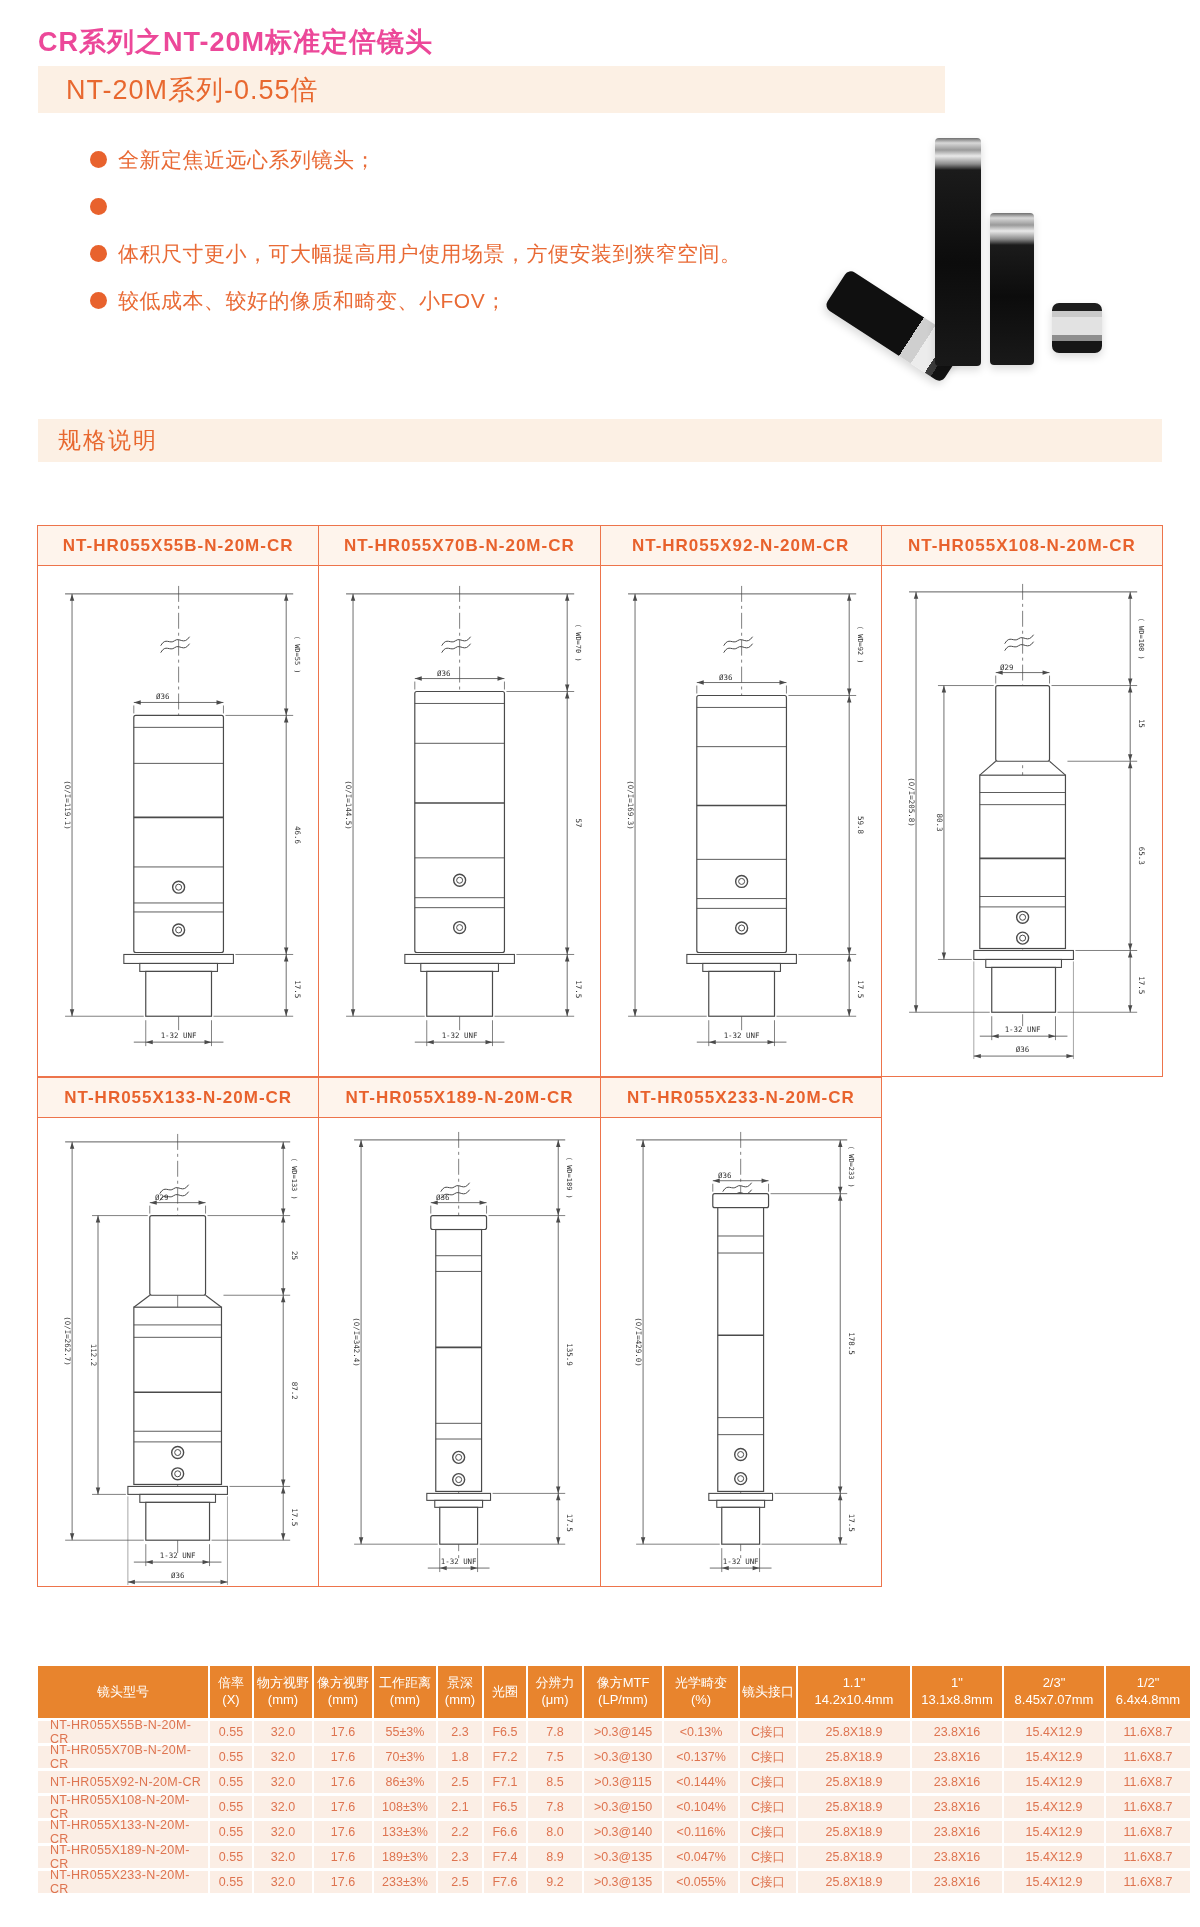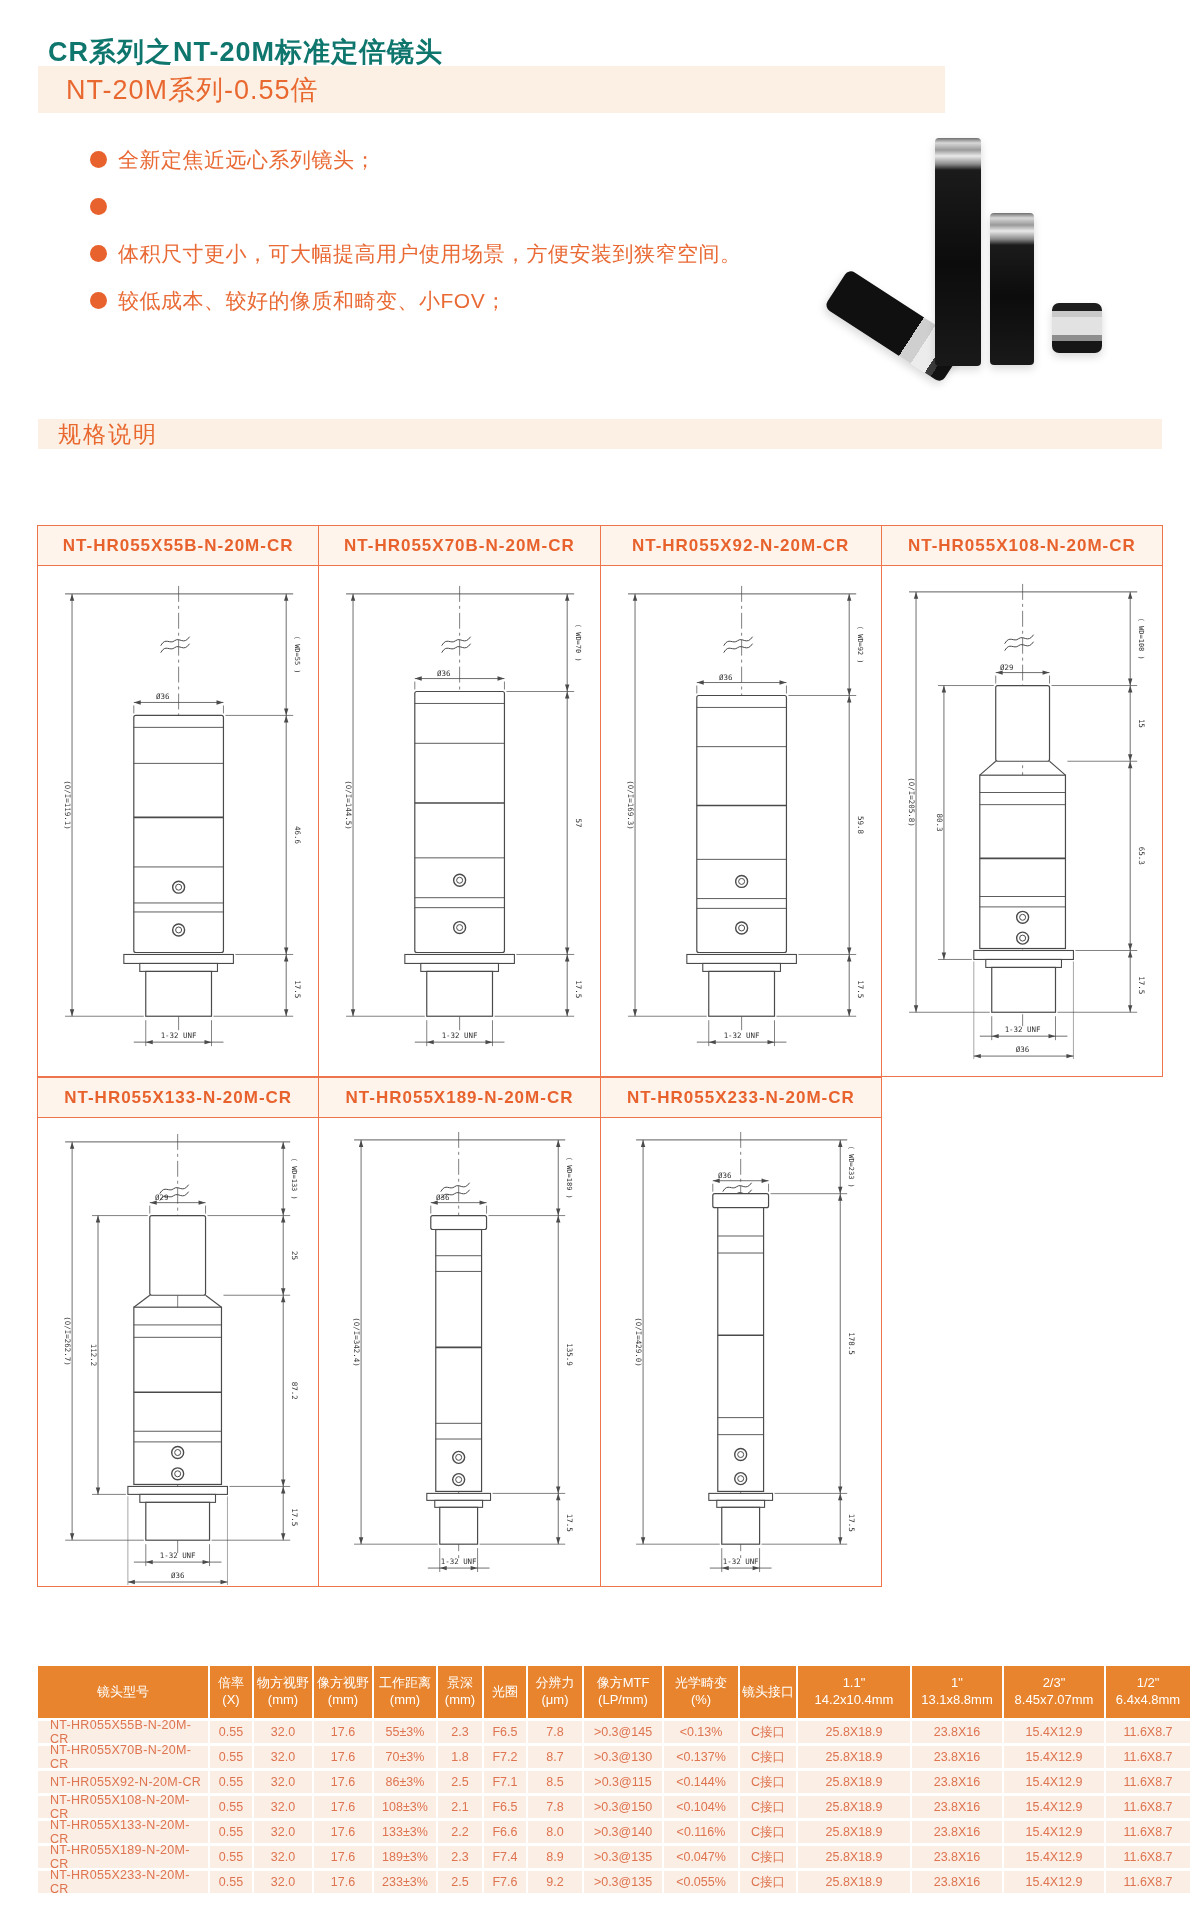--- a/index.html
+++ b/index.html
@@ -1,23 +1,23 @@
 <!DOCTYPE html>
 <html><head>
 <meta charset="utf-8">
 <style>
   html,body{margin:0;padding:0;background:#fff;}
   .page{position:relative;width:1200px;height:1927px;background:#fff;overflow:hidden;
         font-family:"Liberation Sans",sans-serif;}
-  .page-title{position:absolute;left:38px;top:24px;margin:10px;font-size:27px;font-weight:700;
-        color:#0f766e;letter-spacing:1px;}
+  .page-title{position:absolute;left:38px;top:24px;margin:0;font-size:27px;font-weight:700;
+        color:#ec4899;letter-spacing:1px;}
   .badge{position:absolute;background:#FCF0E4;display:flex;align-items:center;box-sizing:border-box;}
   .subtitle-badge{left:38px;top:66px;width:907px;height:47px;padding-left:28px;
         color:#E8682F;font-size:27px;letter-spacing:1px;}
-  .section-badge{left:38px;top:419px;width:1124px;height:30px;padding-left:20px;
+  .section-badge{left:38px;top:419px;width:1124px;height:43px;padding-left:20px;
         color:#E8682F;font-size:23px;letter-spacing:2px;}
   .features{position:absolute;left:74px;top:120px;list-style:none;margin:16px;padding:0;}
   .features li{display:flex;align-items:center;gap:11px;height:47px;color:#E96A35;
         font-size:21px;letter-spacing:0.5px;}
   .features .dot{width:17px;height:17px;border-radius:50%;background:#E8622D;flex:none;}
   
   .photo{position:absolute;left:840px;top:118px;width:350px;height:250px;}
   .lens{position:absolute;border-radius:4px;box-shadow:0 4px 8px rgba(0,0,0,0.15);}
   .lens-tall{left:95px;top:20px;width:46px;height:228px;
      background:linear-gradient(180deg,#6f6f6f 0,#d8d8d8 5px,#9a9a9a 12px,#e9e9e9 18px,#8c8c8c 26px,#1b1b1b 32px,#0c0c0c 55%,#191919 100%);}
@@ -545,21 +545,21 @@
           <div class="td">11.6X8.7</div>
         </div>
         <div class="trow">
           <div class="td model">NT-HR055X70B-N-20M-CR</div>
           <div class="td">0.55</div>
           <div class="td">32.0</div>
           <div class="td">17.6</div>
           <div class="td">70±3%</div>
           <div class="td">1.8</div>
           <div class="td">F7.2</div>
-          <div class="td">8.7</div>
+          <div class="td">7.5</div>
           <div class="td">&gt;0.3@130</div>
           <div class="td">&lt;0.137%</div>
           <div class="td">C接口</div>
           <div class="td">25.8X18.9</div>
           <div class="td">23.8X16</div>
           <div class="td">15.4X12.9</div>
           <div class="td">11.6X8.7</div>
         </div>
         <div class="trow">
           <div class="td model">NT-HR055X92-N-20M-CR</div>

